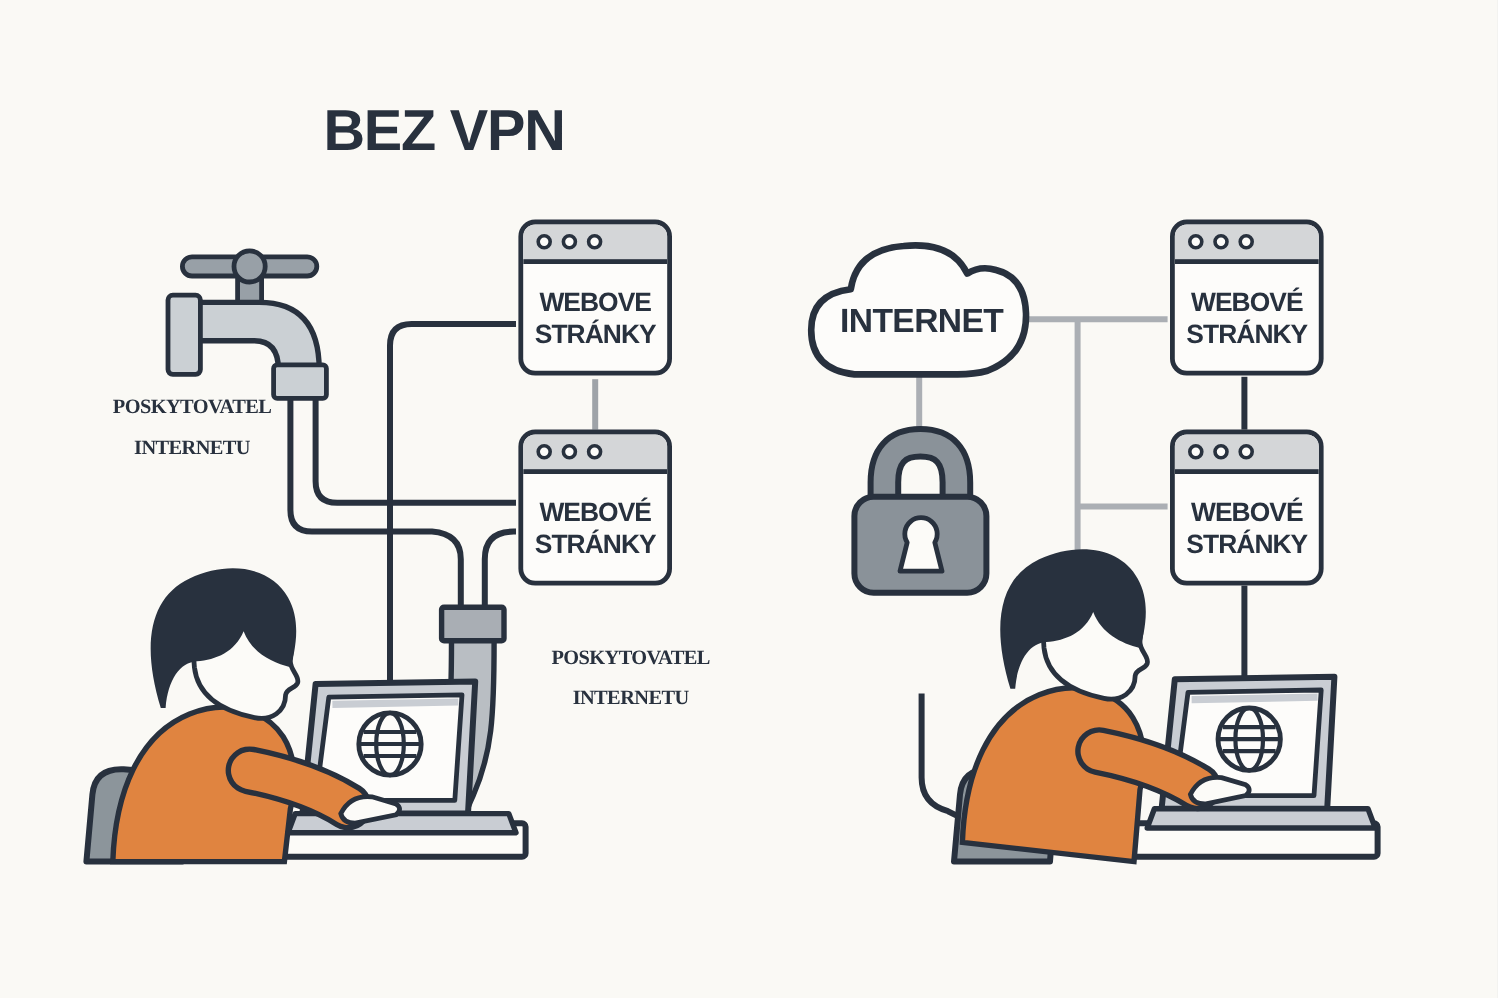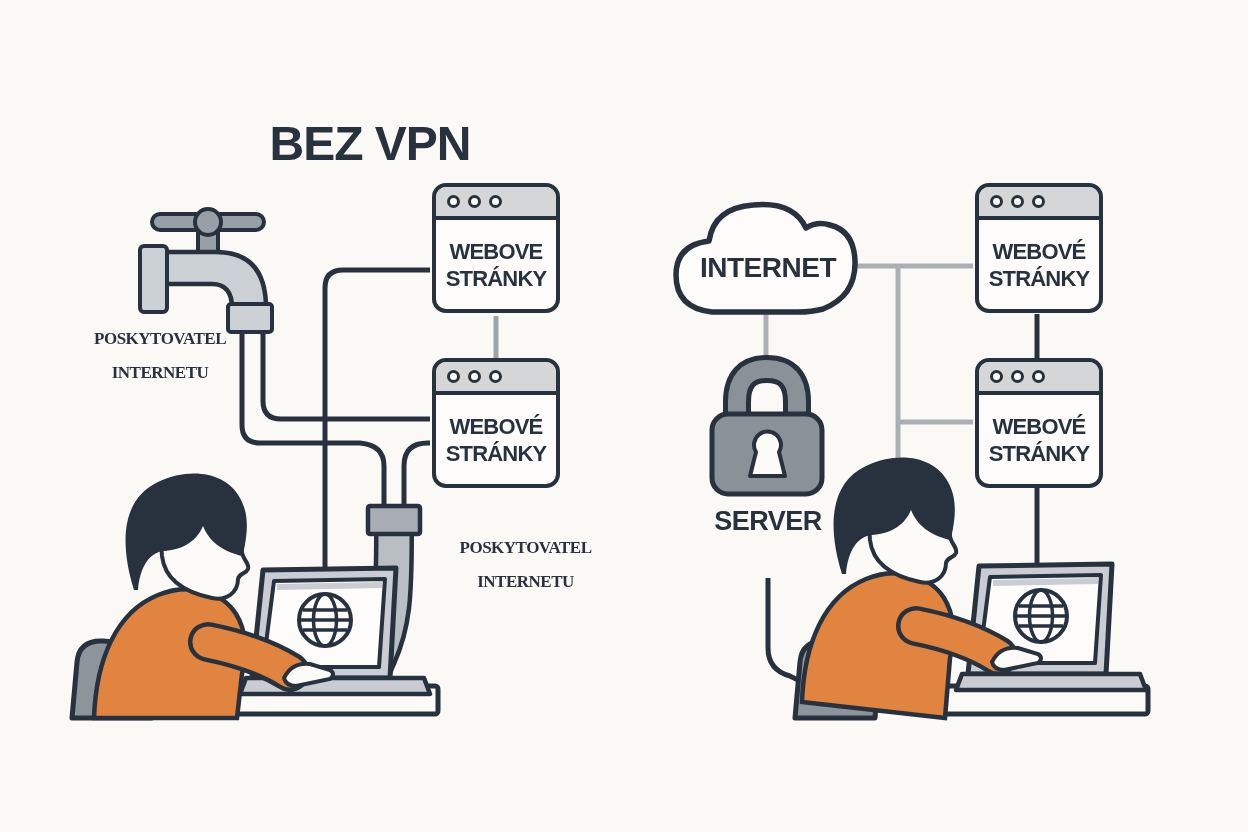--- a/index.html
+++ b/index.html
@@ -134,36 +134,35 @@
       </g>
     </g>
 
     <g transform="translate(708,-16)">
       <path d="M 208 642 Q 258 652 290 672" fill="none" stroke="#28313E" stroke-width="40" stroke-linecap="round"></path>
       <path d="M 208 642 Q 258 652 290 672" fill="none" stroke="#E08440" stroke-width="31" stroke-linecap="round"></path>
       <path d="M 284 678 Q 292 662 310 664 L 330 670 Q 336 674 330 679 L 296 686 Q 286 686 284 678 Z" fill="#FCFBF8" stroke="#28313E" stroke-width="4"></path>
     </g>
   </svg>
 
-  <div class="label title" style="left:230px;top:84px;width:280px;margin-top:34px;">BEZ VPN</div>
+  <div class="label title" style="left:230px;top:84px;width:280px;">BEZ VPN</div>
 
   <div class="label isp two-line" style="left:45px;top:322px;width:230px;">
     <span>POSKYTOVATEL</span>
     <span>INTERNETU</span>
   </div>
 
   <div class="label isp two-line" style="left:418px;top:531px;width:215px;">
     <span>POSKYTOVATEL</span>
     <span>INTERNETU</span>
   </div>
 
   <div class="label cloudlbl" style="left:688px;top:254px;width:160px;">INTERNET</div>
 
   <div class="label vpnsrv two-line" style="left:693px;top:503px;width:150px;">
-    <span>SERVER</span>
   </div>
 
   <div class="browser" style="left:432px;top:183px;">
     <div class="browser-bar">
       <div class="dot"></div>
       <div class="dot"></div>
       <div class="dot"></div>
     </div>
     <div class="browser-text">
       <span>WEBOVE</span>

